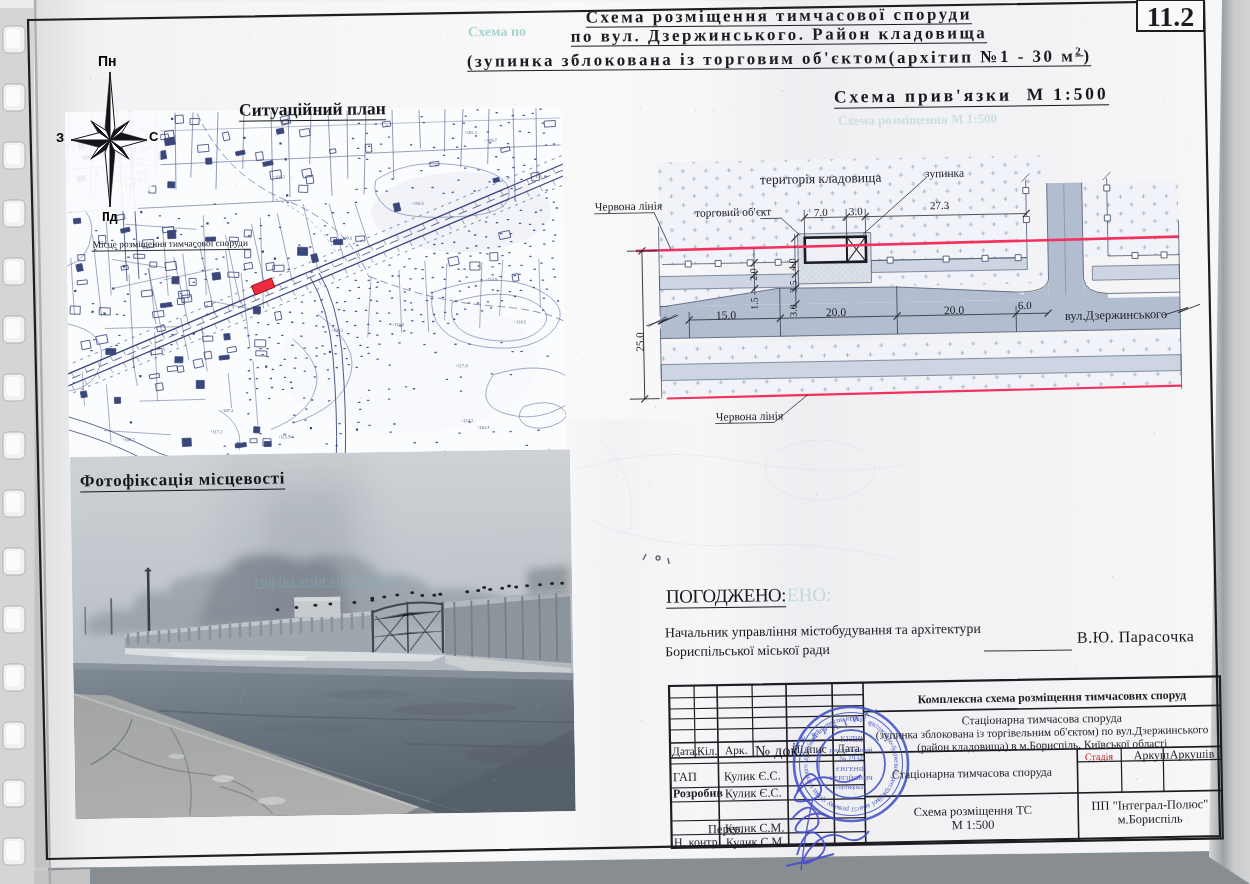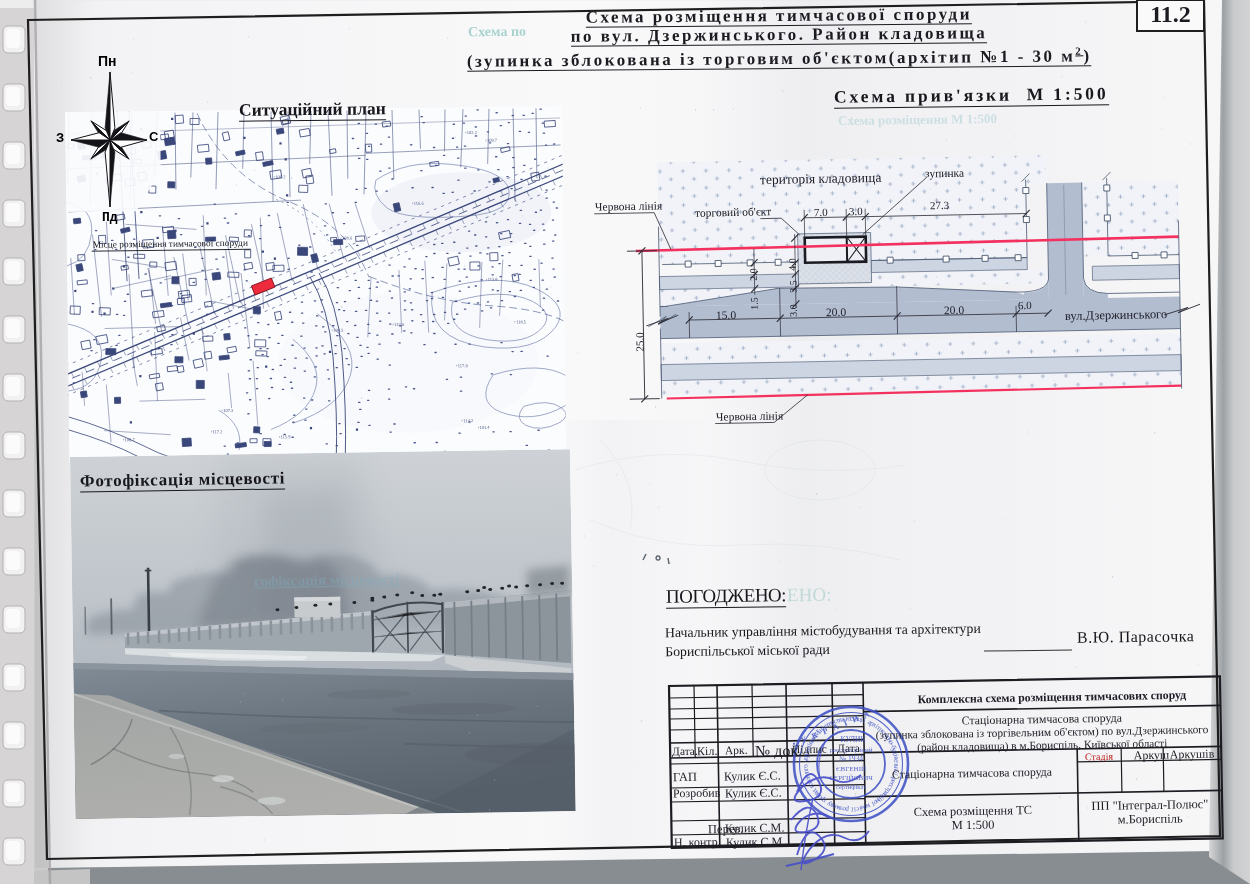--- a/index.html
+++ b/index.html
@@ -827,21 +827,21 @@
 </svg>
 
 <div style="position:absolute;left:449px;top:6px;width:660px;text-align:center;font-size:17px;font-weight:bold;line-height:19px;letter-spacing:2.5px;color:#1b1b22;transform:rotate(-0.5deg)">
 <span style="border-bottom:1.5px solid #1b1b22">Схема розміщення тимчасової споруди</span><br>
 <span style="border-bottom:1.5px solid #1b1b22">по вул. Дзержинського. Район кладовища</span><br>
 <span style="border-bottom:1.5px solid #1b1b22">(зупинка зблокована із торговим об'єктом(архітип №1 - 30 м<sup style="font-size:11px;text-decoration:underline">2</sup>)</span></div>
 
 <div style="position:absolute;left:468px;top:24px;font-size:14px;font-weight:bold;color:#8fc7c0;opacity:0.75;transform:rotate(-0.5deg)">Схема по</div>
 <div style="position:absolute;left:838px;top:112px;font-size:13px;font-weight:bold;color:#b5d3d8;opacity:0.6;transform:rotate(-0.8deg)">Схема розміщення  М 1:500</div>
 
-<div style="position:absolute;left:1137px;top:1px;width:67px;text-align:center;font-size:24px;font-weight:bold;color:#1b1b22">11.2</div>
+<div style="position:absolute;left:1137px;top:1px;width:67px;text-align:center;font-size:28px;font-weight:bold;color:#1b1b22">11.2</div>
 
 <div style="position:absolute;left:239px;top:99px;font-size:17.5px;font-weight:bold;color:#17171d;border-bottom:1.7px solid #17171d;transform:rotate(-0.6deg)">Ситуаційний план</div>
 
 <div style="position:absolute;left:834px;top:85px;font-size:17.5px;font-weight:bold;letter-spacing:2.9px;color:#17171d;border-bottom:1.7px solid #17171d;transform:rotate(-0.7deg)">Схема прив'язки&nbsp; М 1:500</div>
 
 <div style="position:absolute;left:98px;top:53px;font-size:14px;font-weight:bold;font-family:Liberation Sans,sans-serif">Пн</div>
 <div style="position:absolute;left:56px;top:130px;font-size:13px;font-weight:bold;font-family:Liberation Sans,sans-serif">З</div>
 <div style="position:absolute;left:149px;top:129px;font-size:13px;font-weight:bold;font-family:Liberation Sans,sans-serif">С</div>
 <div style="position:absolute;left:102px;top:210px;font-size:13px;font-weight:bold;font-family:Liberation Mono, monospace">Пд</div>
 
@@ -877,21 +877,21 @@
 
 <div style="position:absolute;left:672px;top:745px;text-align:left;font-size:11.5px;font-weight:normal;color:#1d1d26;transform:rotate(-1deg);white-space:normal;line-height:13.3px">Дата.</div>
 <div style="position:absolute;left:697px;top:745px;text-align:left;font-size:12px;font-weight:normal;color:#1d1d26;transform:rotate(-1deg);white-space:normal;line-height:13.3px">Кіл.</div>
 <div style="position:absolute;left:725px;top:744px;text-align:left;font-size:11.5px;font-weight:normal;color:#1d1d26;transform:rotate(-1deg);white-space:normal;line-height:13.3px">Арк.</div>
 <div style="position:absolute;left:755px;top:744px;text-align:left;font-size:16px;font-weight:normal;color:#1d1d26;transform:rotate(-1deg);white-space:normal;line-height:13.3px">№ док.</div>
 <div style="position:absolute;left:792px;top:743px;text-align:left;font-size:11.5px;font-weight:normal;color:#1d1d26;transform:rotate(-1deg);white-space:normal;line-height:13.3px">Підпис</div>
 <div style="position:absolute;left:837px;top:742px;text-align:right;font-size:11.5px;font-weight:normal;color:#1d1d26;transform:rotate(-1deg);white-space:normal;line-height:13.3px">Дата</div>
 
 <div style="position:absolute;left:673px;top:770px;text-align:left;font-size:12.5px;font-weight:normal;color:#1d1d26;transform:rotate(-1deg);white-space:normal;line-height:14.3px">ГАП</div>
 <div style="position:absolute;left:724px;top:769px;text-align:left;font-size:12.2px;font-weight:normal;color:#1d1d26;transform:rotate(-1deg);white-space:normal;line-height:14.0px">Кулик Є.С.</div>
-<div style="position:absolute;left:673px;top:787px;text-align:left;font-size:12px;font-weight:normal;color:#1d1d26;transform:rotate(-1deg);white-space:normal;line-height:13.8px">Розробив</div>
+<div style="position:absolute;left:673px;top:787px;text-align:left;font-size:12px;font-weight:bold;color:#1d1d26;transform:rotate(-1deg);white-space:normal;line-height:13.8px">Розробив</div>
 <div style="position:absolute;left:725px;top:786px;text-align:left;font-size:12.2px;font-weight:normal;color:#1d1d26;transform:rotate(-1deg);white-space:normal;line-height:14.0px">Кулик Є.С.</div>
 <div style="position:absolute;left:708px;top:822px;text-align:left;font-size:12.5px;font-weight:normal;color:#1d1d26;transform:rotate(-1deg);white-space:normal;line-height:14.3px">Перев.</div>
 <div style="position:absolute;left:725px;top:821px;text-align:left;font-size:12.2px;font-weight:normal;color:#1d1d26;transform:rotate(-1deg);white-space:normal;line-height:14.0px">Кулик С.М.</div>
 <div style="position:absolute;left:674px;top:836px;text-align:left;font-size:12px;font-weight:normal;color:#1d1d26;transform:rotate(-1deg);white-space:normal;line-height:13.8px">Н. контр.</div>
 <div style="position:absolute;left:726px;top:835px;text-align:left;font-size:12.2px;font-weight:normal;color:#1d1d26;transform:rotate(-1deg);white-space:normal;line-height:14.0px">Кулик С.М.</div>
 
 <div style="position:absolute;left:876px;top:691px;width:352px;text-align:center;font-size:11.8px;font-weight:bold;color:#1d1d26;transform:rotate(-1deg);white-space:normal;line-height:13.6px">Комплексна схема розміщення тимчасових споруд</div>
 <div style="position:absolute;left:866px;top:713px;width:352px;text-align:center;font-size:11.3px;font-weight:normal;color:#1d1d26;transform:rotate(-1deg);white-space:normal;line-height:13.1px"><span style="font-size:11.8px">Стаціонарна тимчасова споруда</span><br>(зупинка зблокована із торгівельним об'єктом) по вул.Дзержинського<br>(район кладовища) в м.Бориспіль, Київської області</div>
 <div style="position:absolute;left:1077px;top:750px;width:44px;text-align:center;font-size:10px;font-weight:normal;color:#b91c1c;transform:rotate(-1deg);white-space:normal;line-height:13.8px">Стадія</div>
 <div style="position:absolute;left:1121px;top:749px;width:61px;text-align:center;font-size:12px;font-weight:normal;color:#1d1d26;transform:rotate(-1deg);white-space:normal;line-height:13.8px">Аркуш</div>

